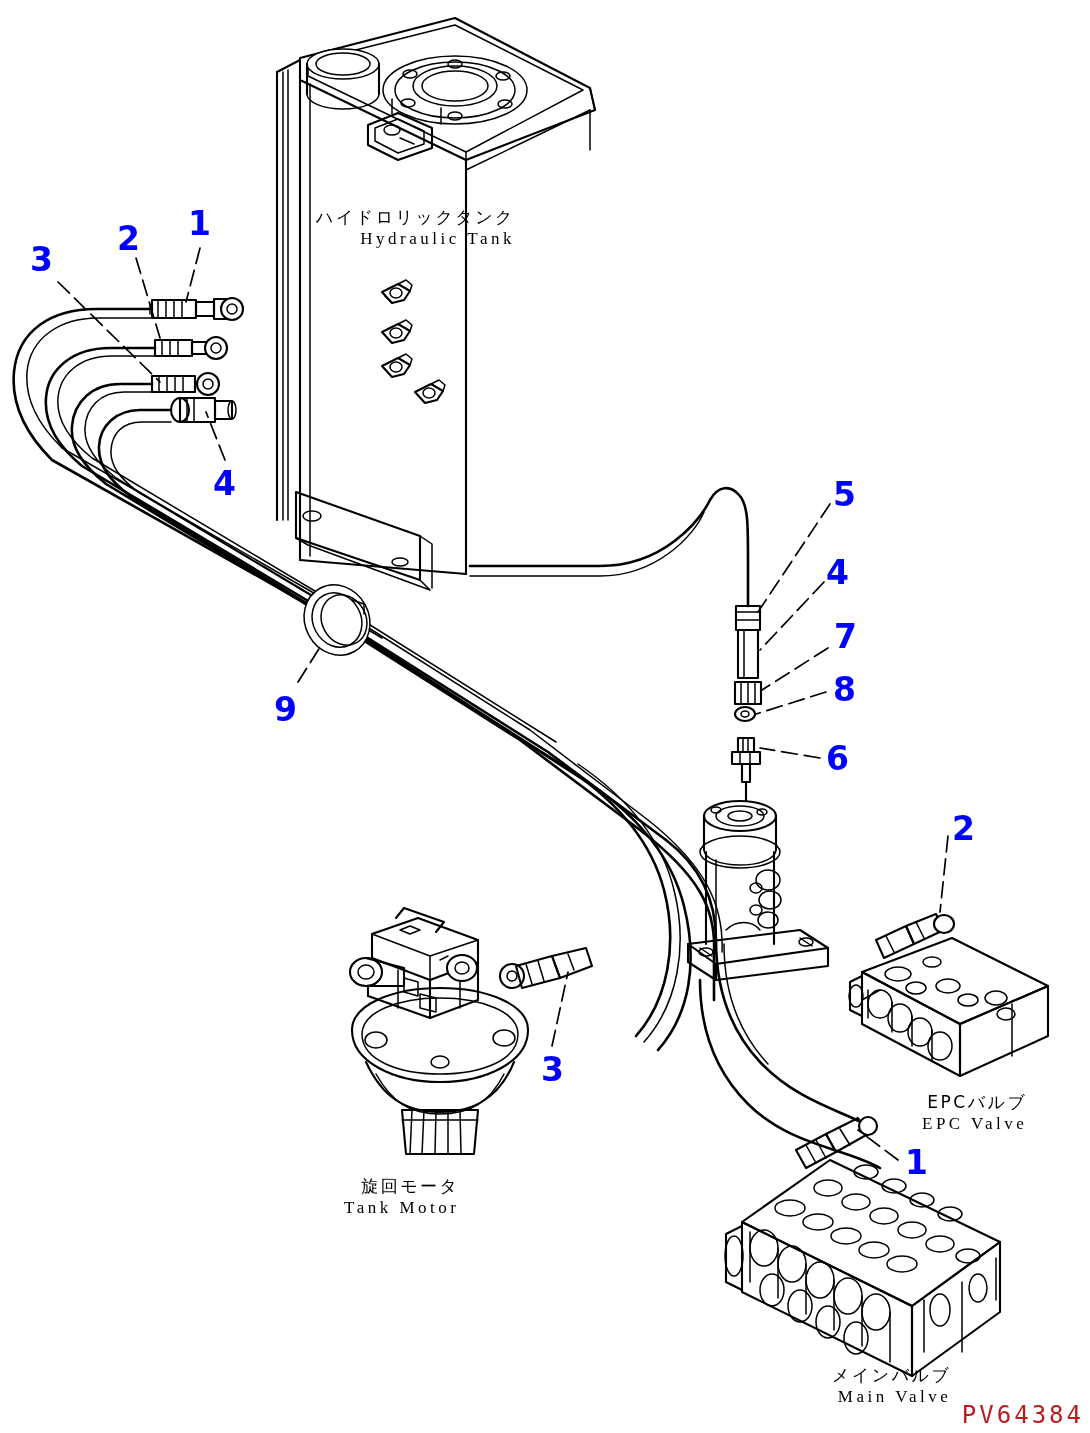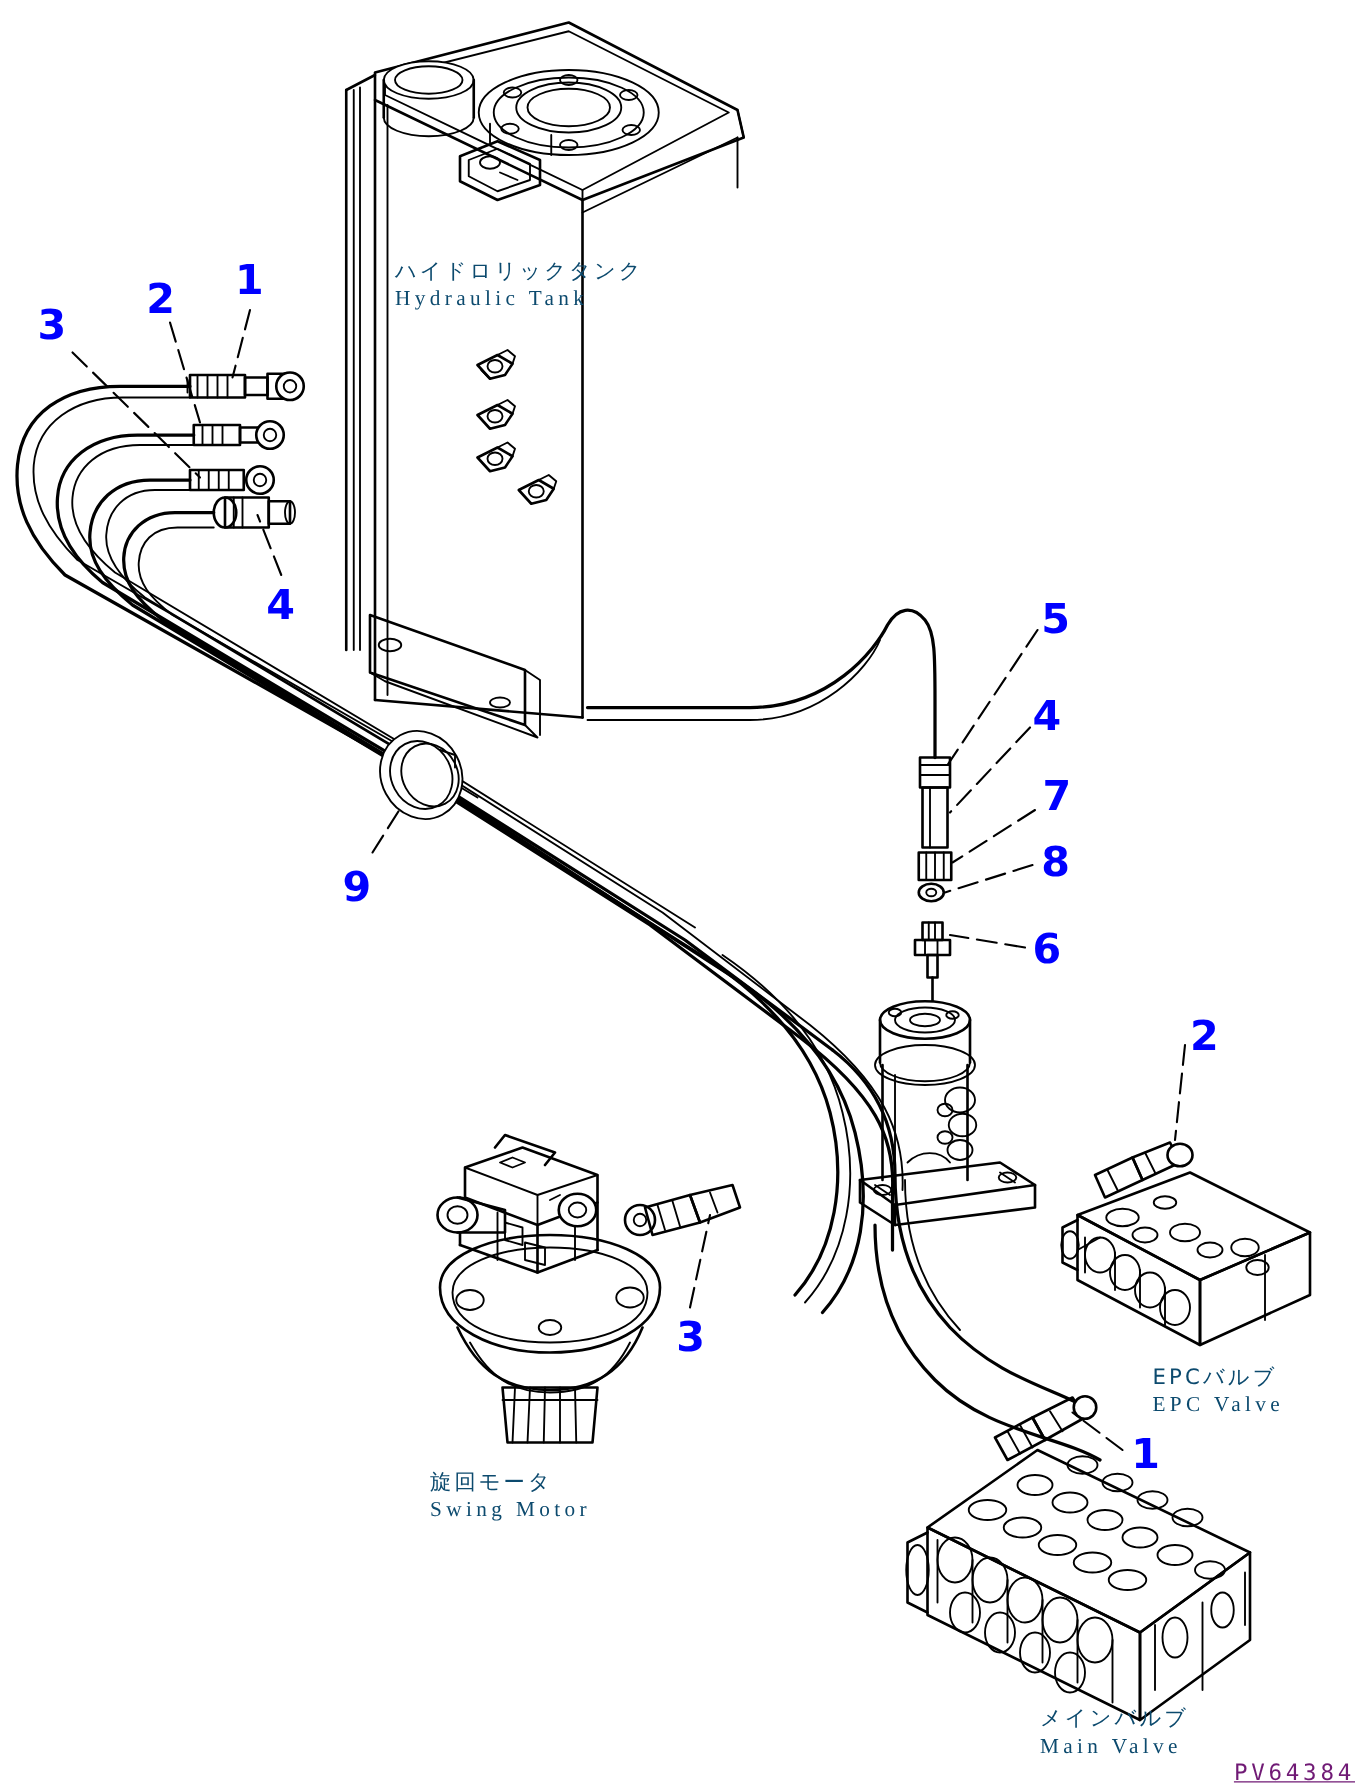--- a/index.html
+++ b/index.html
@@ -15,47 +15,46 @@
     position:absolute;
     color:#0000ff;
     font-weight:bold;
     font-size:33px;
     line-height:33px;
     font-family:"DejaVu Sans","Liberation Sans",sans-serif;
     user-select:none;
   }
   .partlabel{
     position:absolute;
-    color:#0c4a6e;
-    text-align:left;
+    color:#000000;
+    text-align:right;
     user-select:none;
     white-space:nowrap;
   }
   .partlabel .jp{
     display:block;
     font-size:17px;
     letter-spacing:2.5px;
     line-height:21px;
     font-family:"DejaVu Sans","Liberation Sans",sans-serif;
   }
   .partlabel .en{
     display:block;
     font-size:17px;
     letter-spacing:3.5px;
     line-height:21px;
     font-family:Liberation Serif, serif;
   }
   #drawing-number{
     position:absolute;
     right:6px;bottom:4px;
-    font-size:18px;
+    font-size:24px;
     letter-spacing:3px;
-    color:#701a75;
+    color:#b91c1c;
     font-family:"DejaVu Sans Mono","Liberation Mono",monospace;
-    text-decoration:underline;
   }
 </style>
 </head>
 <body>
 
 <div id="sheet">
 
   <svg id="svgroot" viewBox="0 0 1090 1433" xmlns="http://www.w3.org/2000/svg">
 
     <defs>
@@ -484,21 +483,21 @@
   <div class="callout" style="left:905px;top:1146px;">1</div>
 
   <div class="partlabel" style="left:316px;top:207px;">
     <span class="jp">ハイドロリックタンク</span>
     <span class="en">Hydraulic Tank</span>
   </div>
 
 
   <div class="partlabel" style="left:344px;top:1176px;">
     <span class="jp">旋回モータ</span>
-    <span class="en">Swing Motor</span>
+    <span class="en">Tank Motor</span>
   </div>
 
   <div class="partlabel" style="left:922px;top:1092px;">
     <span class="jp">EPCバルブ</span>
     <span class="en">EPC Valve</span>
   </div>
 
   <div class="partlabel" style="left:832px;top:1365px;">
     <span class="jp">メインバルブ</span>
     <span class="en">Main Valve</span>

